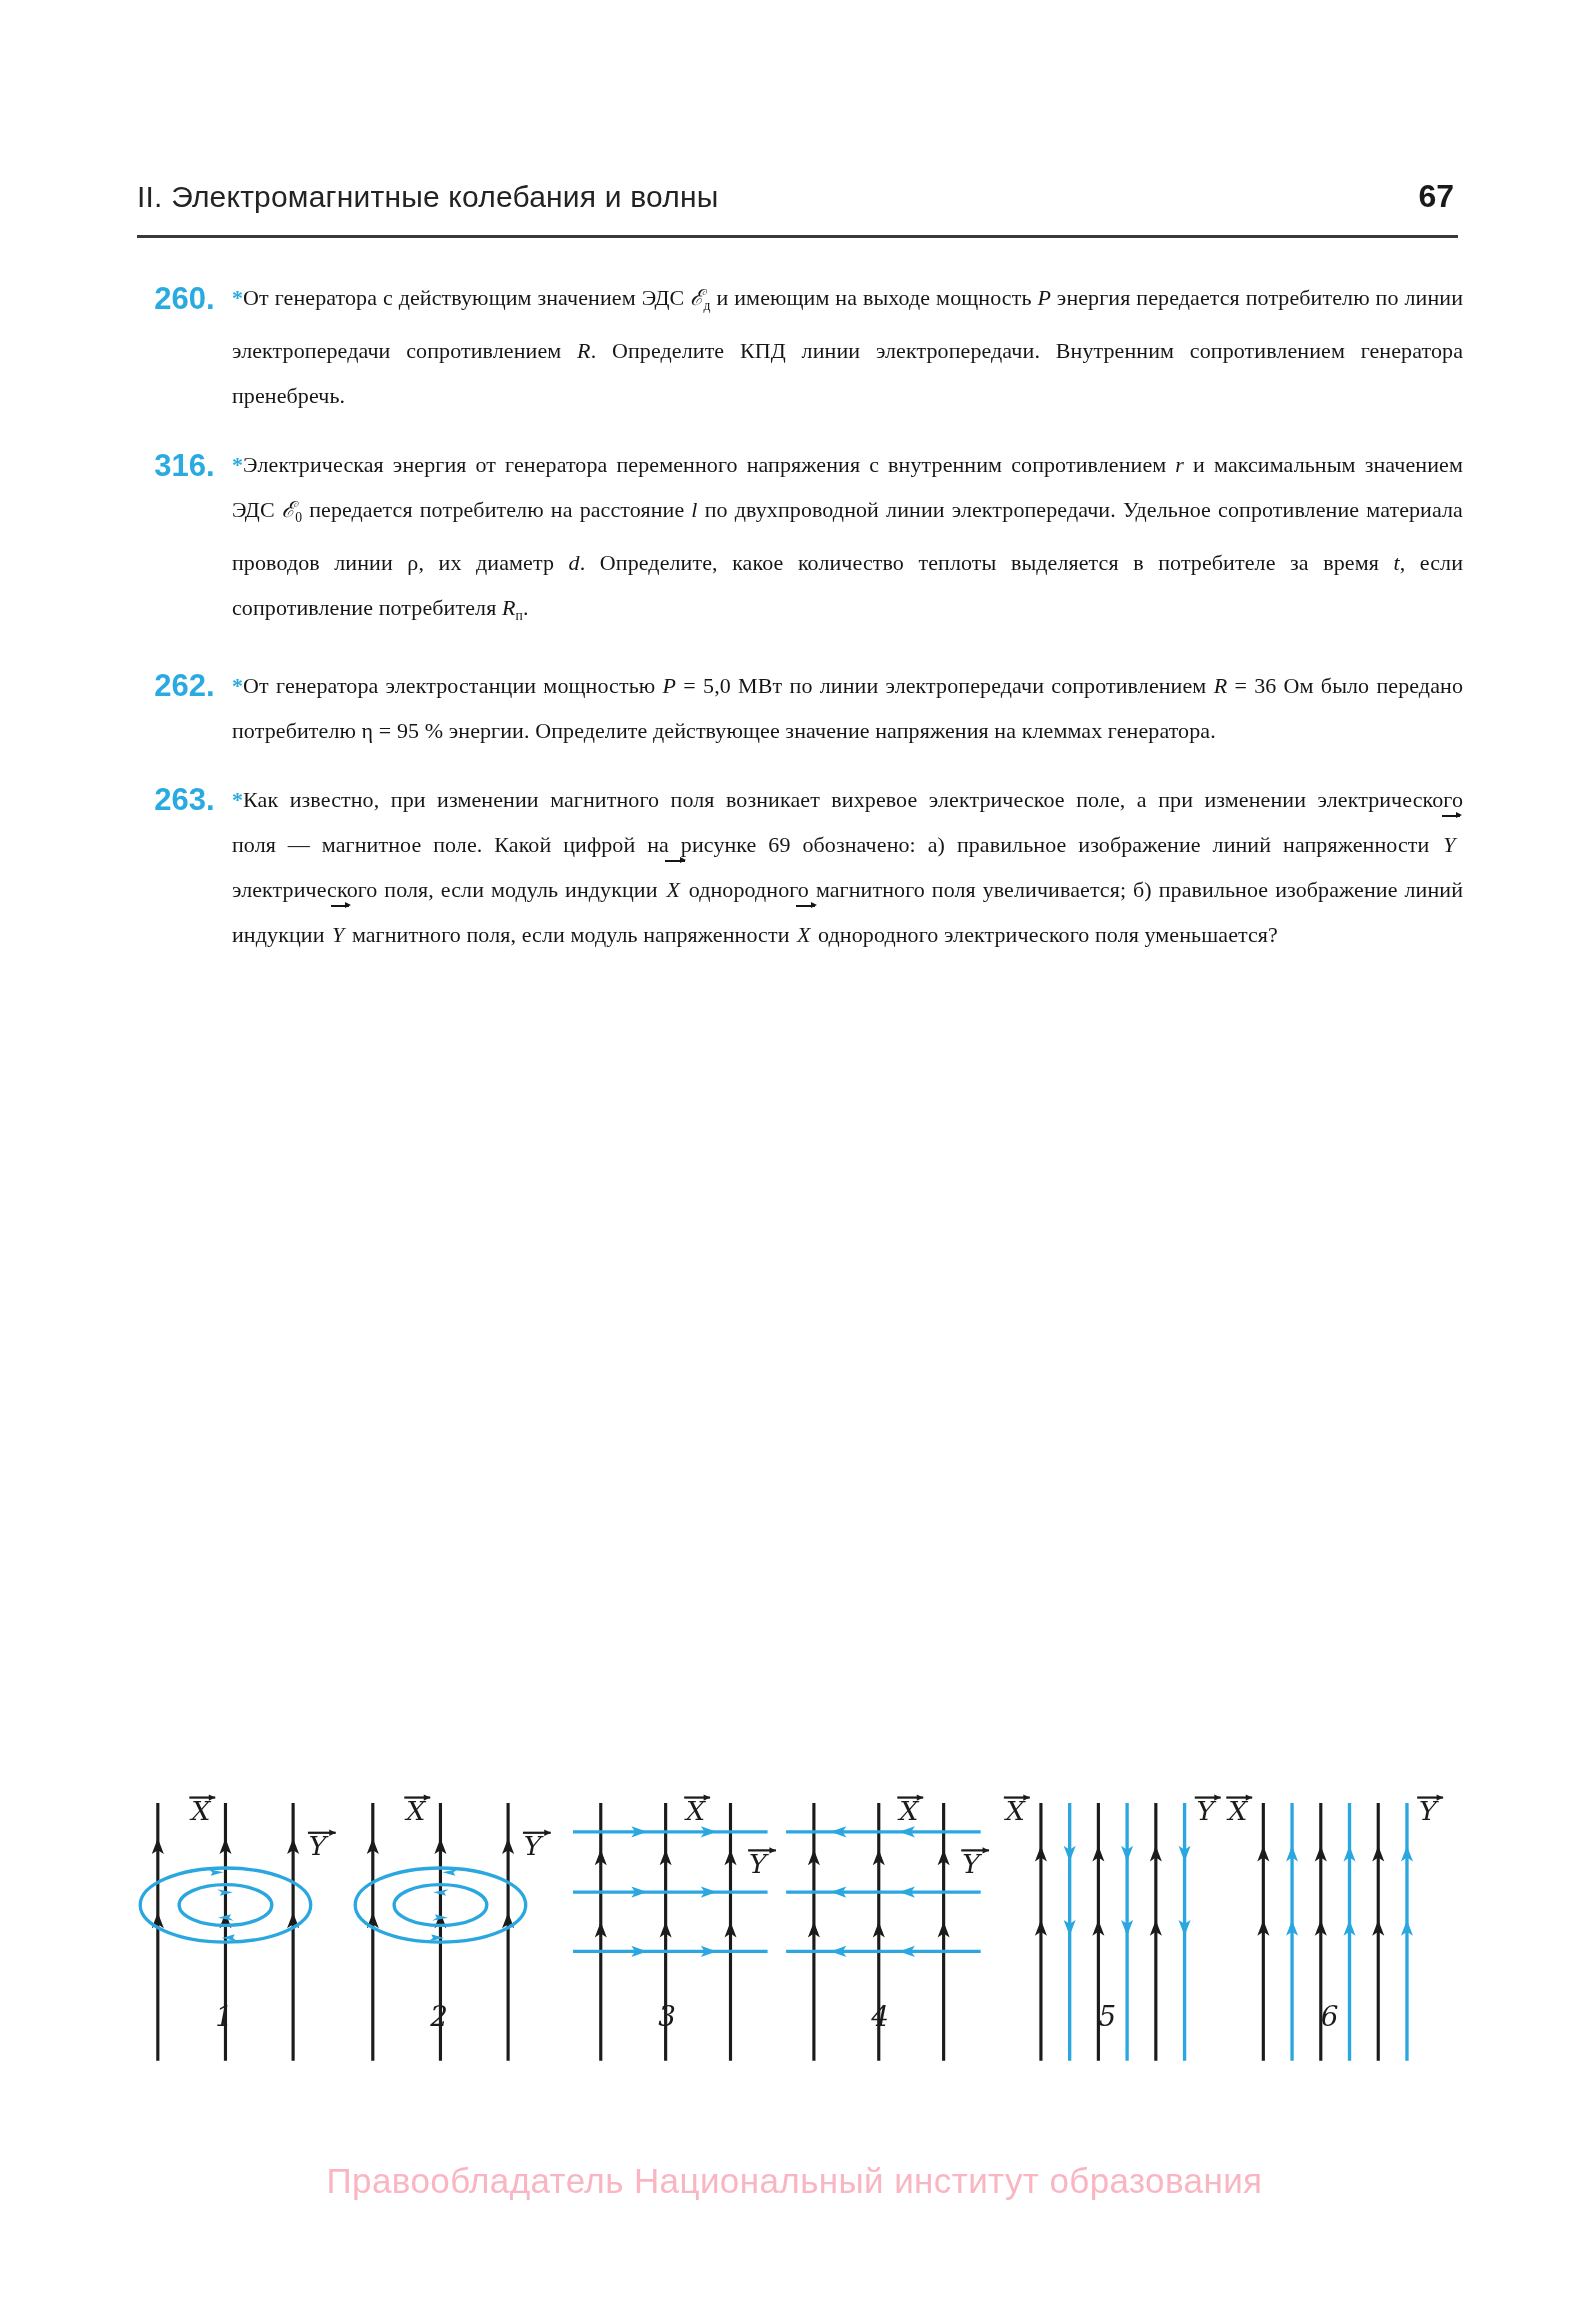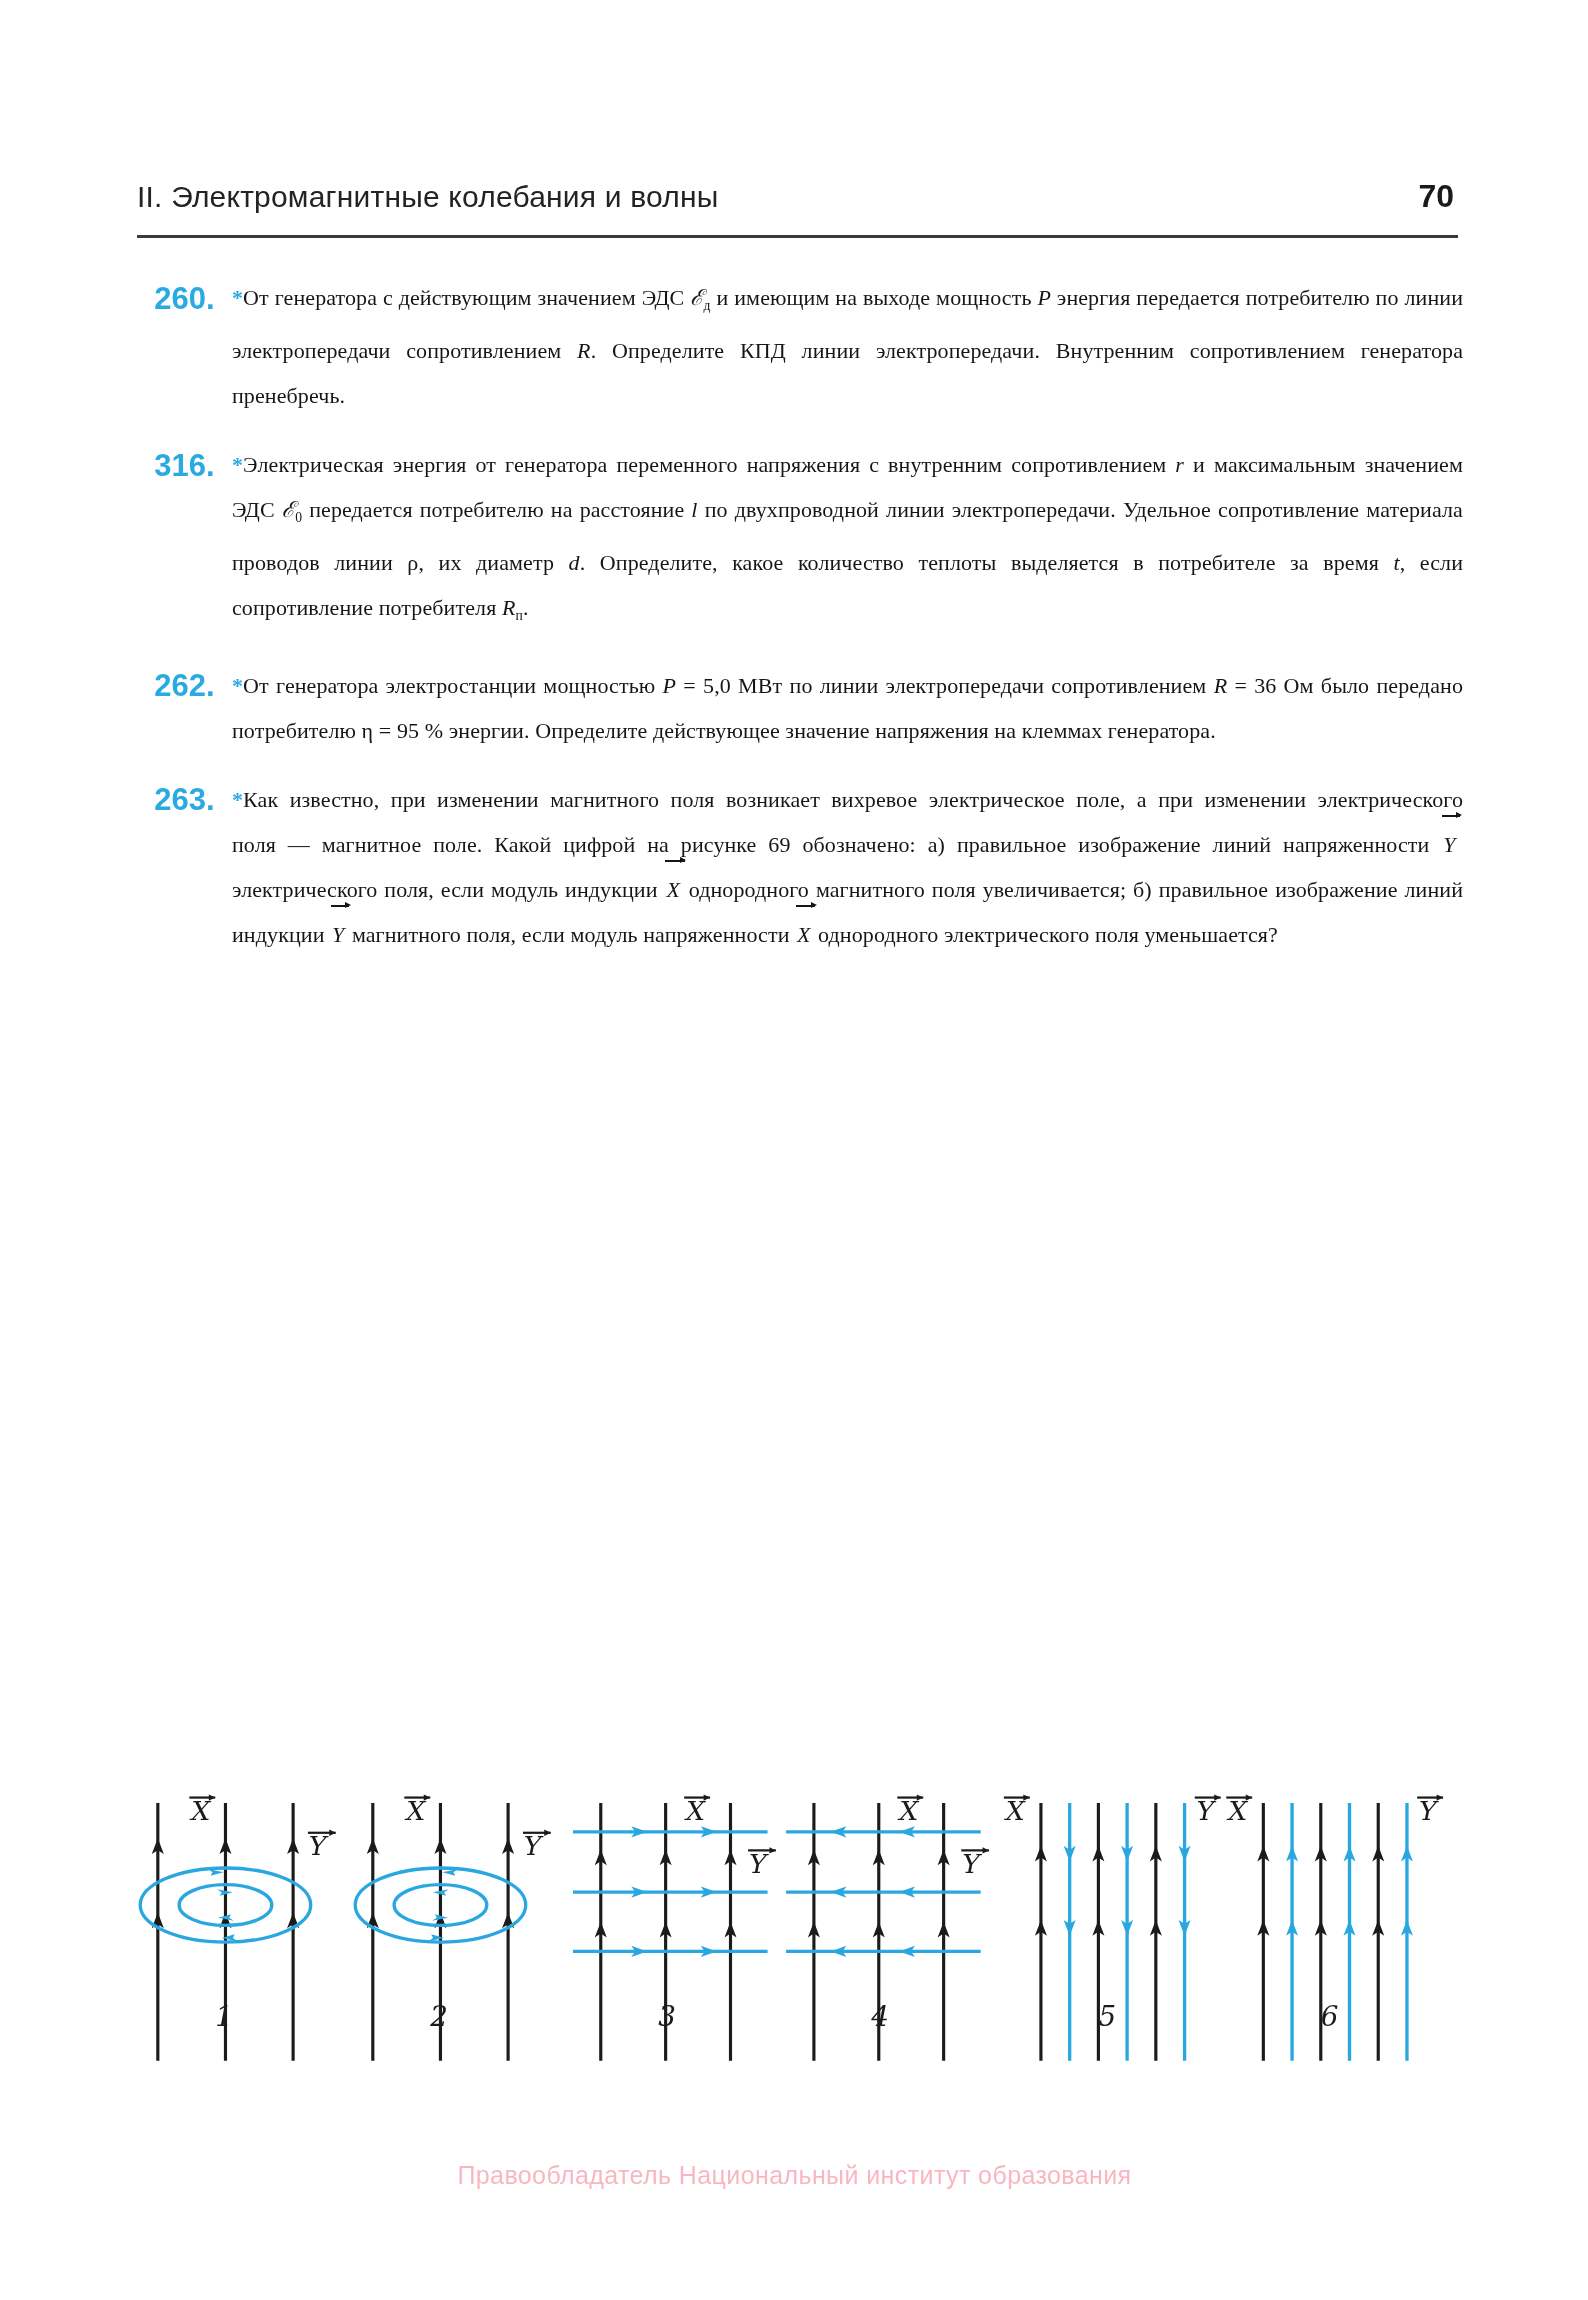--- a/index.html
+++ b/index.html
@@ -131,33 +131,33 @@
     color:#1b1b1b;
   }
 
   
   .watermark{
     position:absolute;
     left:0;top:2161px;
     width:1589px;
     text-align:center;
     font-family:"Liberation Sans", sans-serif;
-    font-size:25px;
+    font-size:35px;
     color:#f9b6c2;
     letter-spacing:0.4px;
   }
 </style>
 </head>
 <body>
 
 <div class="page">
 
   <div class="runhead">
     <span class="runhead-title">II. Электромагнитные колебания и волны</span>
-    <span class="runhead-page">70</span>
+    <span class="runhead-page">67</span>
   </div>
   <div class="rule"></div>
 
   <div class="problems">
 
     <div class="prob">
       <div class="prob-num">260.</div>
       <div class="prob-body"><span class="star">*</span>От генератора с действующим значением ЭДС&nbsp;<span class="emf">ℰ</span><span class="sub">д</span> и имеющим на выходе мощность <span class="it">P</span> энергия передается потребителю по линии электропередачи сопротивлением <span class="it">R</span>. Определите КПД линии электропередачи. Внутренним сопротивлением генератора пренебречь.</div>
     </div>
 

